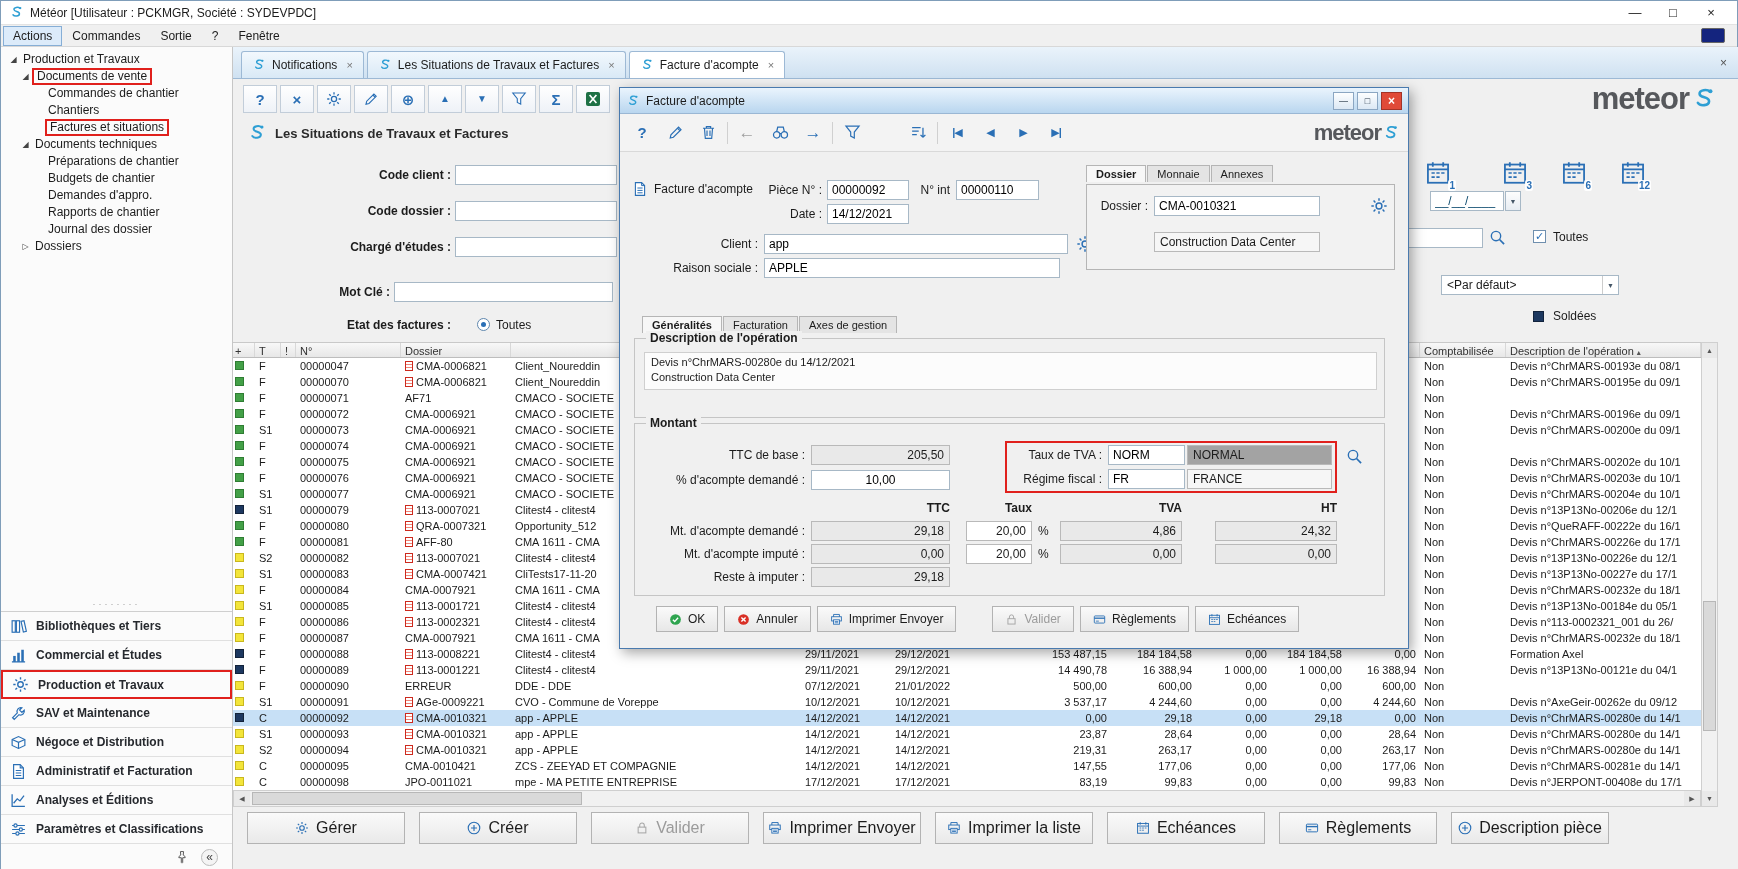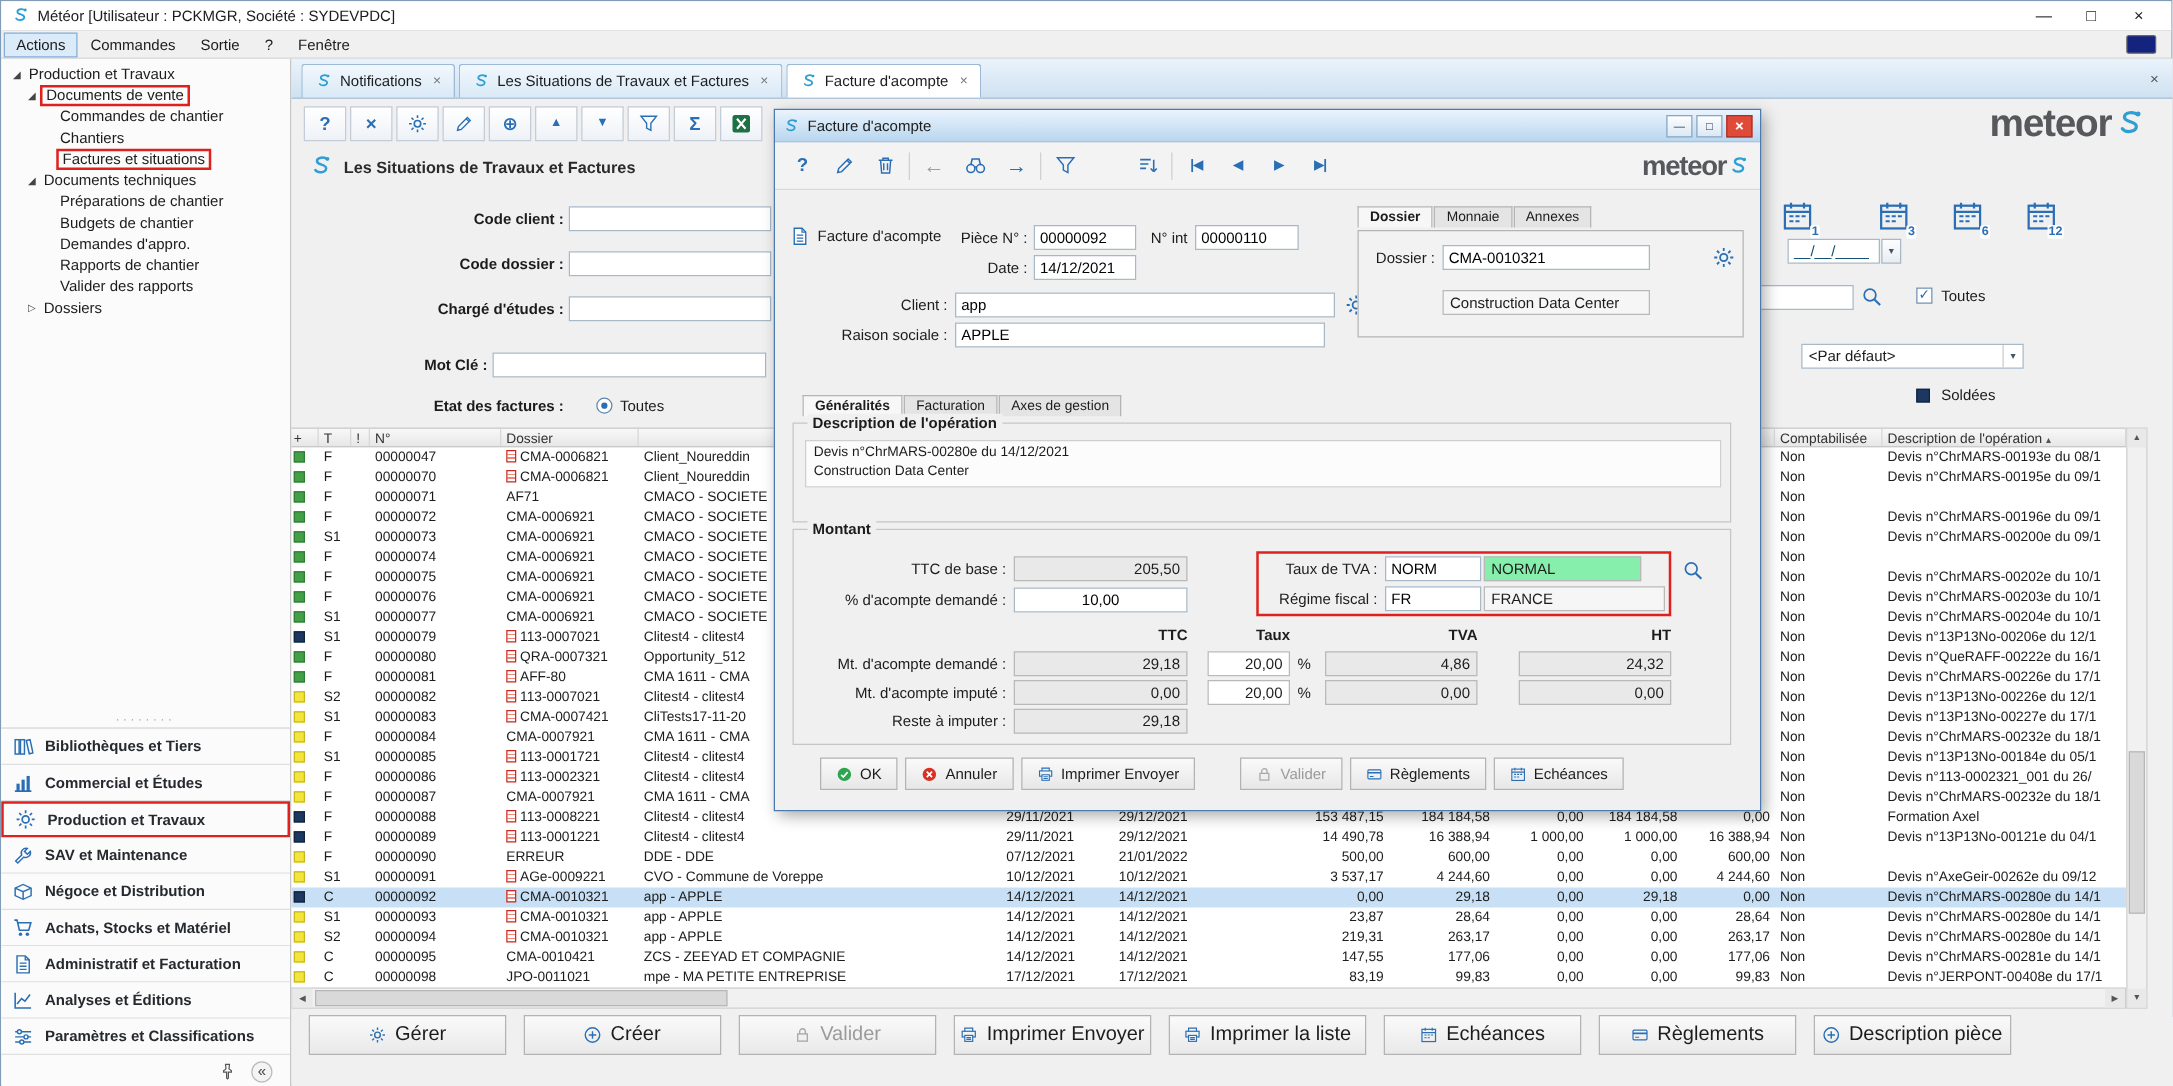--- a/index.html
+++ b/index.html
@@ -195,21 +195,21 @@
         <div class="tree-row" style="padding-left:27px">
           <span class="tree-arrow"></span>
           <span class="tree-label">Demandes d'appro.</span>
         </div>
         <div class="tree-row" style="padding-left:27px">
           <span class="tree-arrow"></span>
           <span class="tree-label">Rapports de chantier</span>
         </div>
         <div class="tree-row" style="padding-left:27px">
           <span class="tree-arrow"></span>
-          <span class="tree-label">Valider des rapports</span>
+          <span class="tree-label">Journal des dossier</span>
         </div>
         <div class="tree-row" style="padding-left:14px">
           <span class="tree-arrow">▷</span>
           <span class="tree-label">Dossiers</span>
         </div>
       </div>
     <div class="side-spacer"></div>
     <div class="dots">········</div>
     <div class="modules" id="modules">
         <div class="module">
@@ -251,30 +251,20 @@
           <span>SAV et Maintenance</span>
         </div>
         <div class="module">
           <span class="icn">
             <svg viewBox="0 0 16 16">
               <path d="M2 5.2L8 2.4l6 2.8v5.6L8 13.6 2 10.8z" fill="none" stroke="currentColor" stroke-width="1.1"></path>
               <path d="M2 5.2l6 2.6 6-2.6M8 7.8v5.8" fill="none" stroke="currentColor" stroke-width="1.1"></path>
             </svg>
           </span>
           <span>Négoce et Distribution</span>
-        </div>
-        <div class="module">
-          <span class="icn">
-            <svg viewBox="0 0 16 16">
-              <path d="M1.4 2h2l1.8 7.6h7L13.8 4H4" fill="none" stroke="currentColor" stroke-width="1.2"></path>
-              <circle cx="6" cy="12.6" r="1.3" fill="currentColor"></circle>
-              <circle cx="11.2" cy="12.6" r="1.3" fill="currentColor"></circle>
-            </svg>
-          </span>
-          <span>Achats, Stocks et Matériel</span>
         </div>
         <div class="module">
           <span class="icn">
             <svg viewBox="0 0 16 16">
               <path d="M3.4 1.6h6.2l3 3v9.8H3.4z" fill="#fff" stroke="currentColor" stroke-width="1.1"></path>
               <path d="M9.6 1.6v3h3M5.4 7h5.2M5.4 9.4h5.2M5.4 11.8h5.2" fill="none" stroke="currentColor" stroke-width="1"></path>
             </svg>
           </span>
           <span>Administratif et Facturation</span>
         </div>
@@ -1225,21 +1215,21 @@
       <div class="fset-label" style="left:26px;top:264px">Montant</div>
 
       <div class="dlabel" style="left:20px;top:296px;width:165px">TTC de base :</div>
       <div class="ro" style="left:191px;top:293px;width:139px">205,50</div>
       <div class="dlabel" style="left:20px;top:321px;width:165px">% d'acompte demandé :</div>
       <input class="dinput" style="left: 191px; top: 318px; width: 139px; text-align: center;" value="10,00">
 
       <div class="red-frame" style="left:385px;top:289px;width:332px;height:52px"></div>
       <div class="dlabel" style="left:390px;top:296px;width:92px">Taux de TVA :</div>
       <input class="dinput" style="left: 488px; top: 293px; width: 77px;" value="NORM">
-      <div class="ro" style="left:567px;top:293px;width:126px;text-align:left;background:#86efac">NORMAL</div>
+      <div class="ro" style="left:567px;top:293px;width:145px;text-align:left;background:#a3a3a3">NORMAL</div>
       <div class="dlabel" style="left:390px;top:320px;width:92px">Régime fiscal :</div>
       <input class="dinput" style="left: 488px; top: 317px; width: 77px;" value="FR">
       <div class="ro" style="left:567px;top:317px;width:145px;text-align:left;background:#f6f6f6">FRANCE</div>
       <span class="icn mag-abs" style="left:726px;top:296px">
           <svg viewBox="0 0 16 16">
             <circle cx="6.6" cy="6.6" r="4.4" fill="none" stroke="currentColor" stroke-width="1.3"></circle>
             <path d="M9.9 9.9l4.3 4.3" stroke="currentColor" stroke-width="1.6"></path>
           </svg>
         </span>
 

